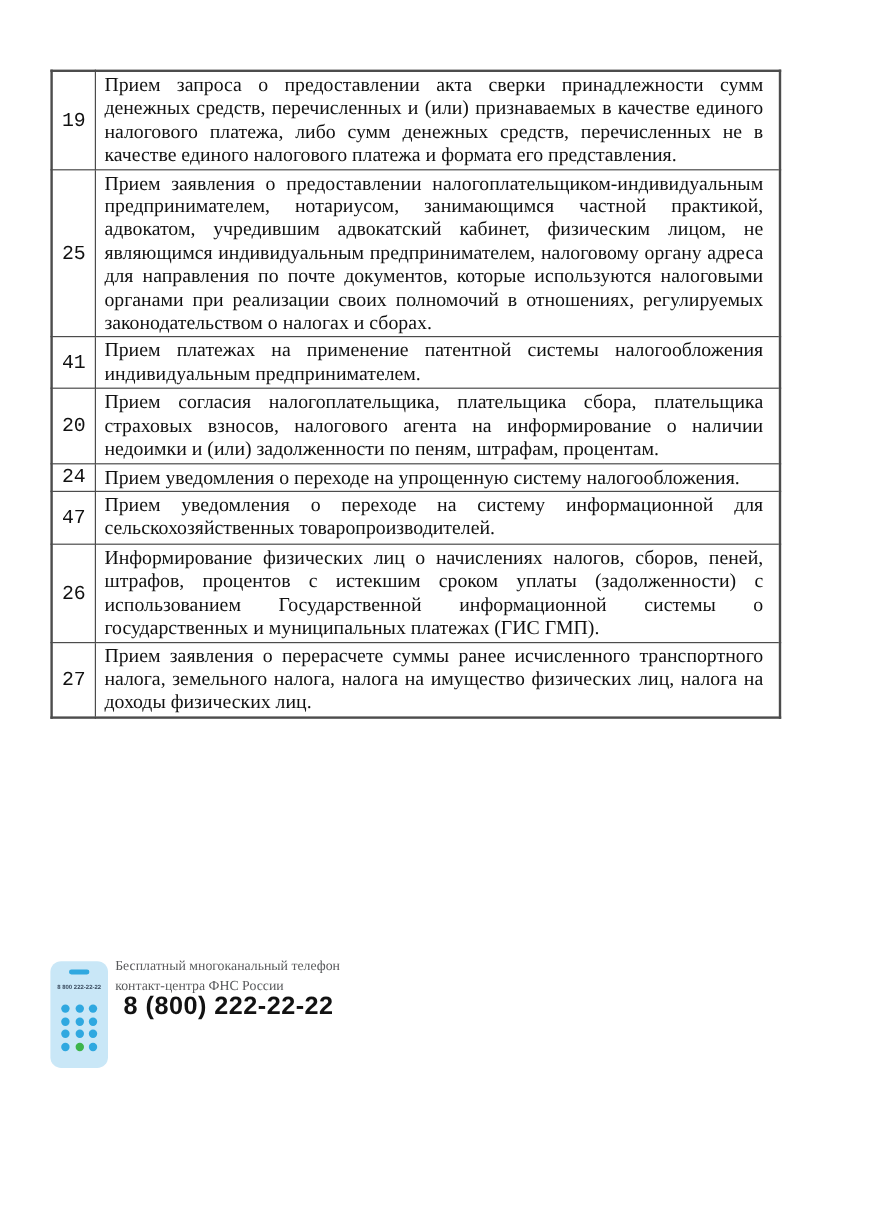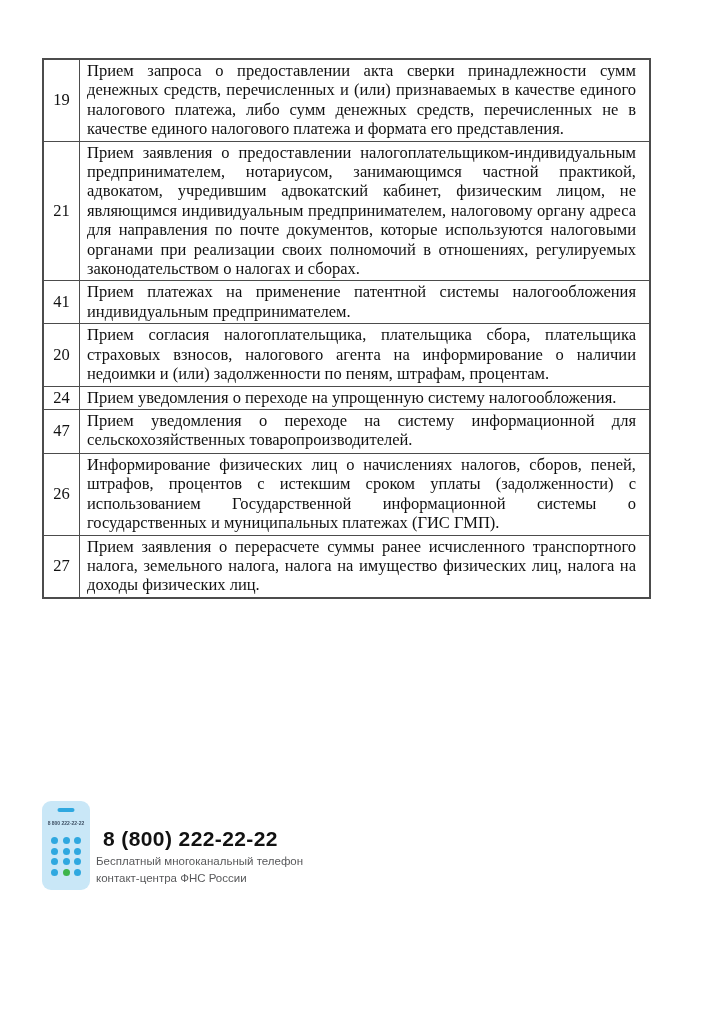--- a/index.html
+++ b/index.html
@@ -11,21 +11,21 @@
 
   
   table.services {
     position:absolute; left:42px; top:58px; width:609px;
     border-collapse:collapse; border:2px solid #4c4c4c;
     table-layout:fixed;
   }
   table.services td { border:1px solid #4c4c4c; }
   td.num {
     width:35px; text-align:center; vertical-align:middle;
-    font-size:16.5px; color:#111; padding:0;
+    font-size:16.5px; color:#111; padding:0;font-family:Liberation Mono, monospace;
   }
   td.txt {
     text-align:justify; vertical-align:top;
     font-size:16.5px; line-height:19.4px; color:#111;
     padding:1px 13px 2px 7px;
   }
   
   tr:nth-child(6) td.txt { height:40px; }
 
   
@@ -48,38 +48,38 @@
   }
   .dot { width:7px; height:7px; border-radius:50%; background:#2fa8e0; }
   .dot.green { background:#3db54b; }
 
   .phone-number {
     position:absolute; left:103px; top:827px;
     font-family:"Liberation Sans", sans-serif; font-weight:bold;
     font-size:21px; letter-spacing:0.4px; color:#121212; white-space:nowrap;
   }
   .phone-desc {
-    position:absolute; left:96px; top:853px;
-    font-family:Liberation Sans, sans-serif;
+    position:absolute; left:96px; top:797px;
+    font-family:Liberation Serif, serif;
     font-size:11.5px; line-height:16.5px; color:#58595b;
   }
 </style>
 </head>
 <body>
 
 <div class="page">
 
   <table class="services">
     <tbody>
         <tr>
       <td class="num">19</td>
       <td class="txt">Прием запроса о предоставлении акта сверки принадлежности сумм денежных средств, перечисленных и (или) признаваемых в качестве единого налогового платежа, либо сумм денежных средств, перечисленных не в качестве единого налогового платежа и формата его представления.</td>
     </tr>
         <tr>
-      <td class="num">21</td>
+      <td class="num">25</td>
       <td class="txt">Прием заявления о предоставлении налогоплательщиком-индивидуальным предпринимателем, нотариусом, занимающимся частной практикой, адвокатом, учредившим адвокатский кабинет, физическим лицом, не являющимся индивидуальным предпринимателем, налоговому органу адреса для направления по почте документов, которые используются налоговыми органами при реализации своих полномочий в отношениях, регулируемых законодательством о налогах и сборах.</td>
     </tr>
         <tr>
       <td class="num">41</td>
       <td class="txt">Прием платежах на применение патентной системы налогообложения индивидуальным предпринимателем.</td>
     </tr>
         <tr>
       <td class="num">20</td>
       <td class="txt">Прием согласия налогоплательщика, плательщика сбора, плательщика страховых взносов, налогового агента на информирование о наличии недоимки и (или) задолженности по пеням, штрафам, процентам.</td>
     </tr>

